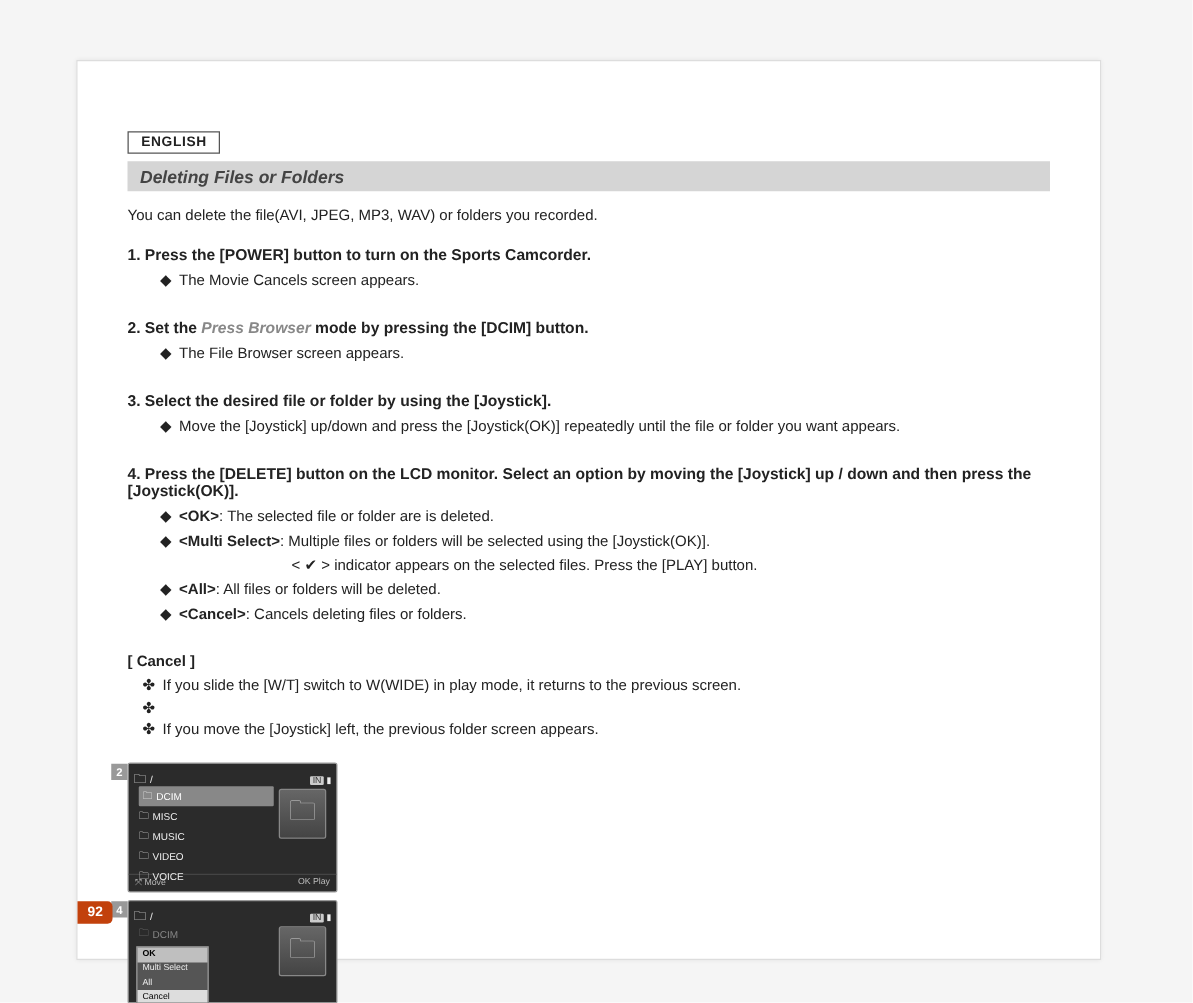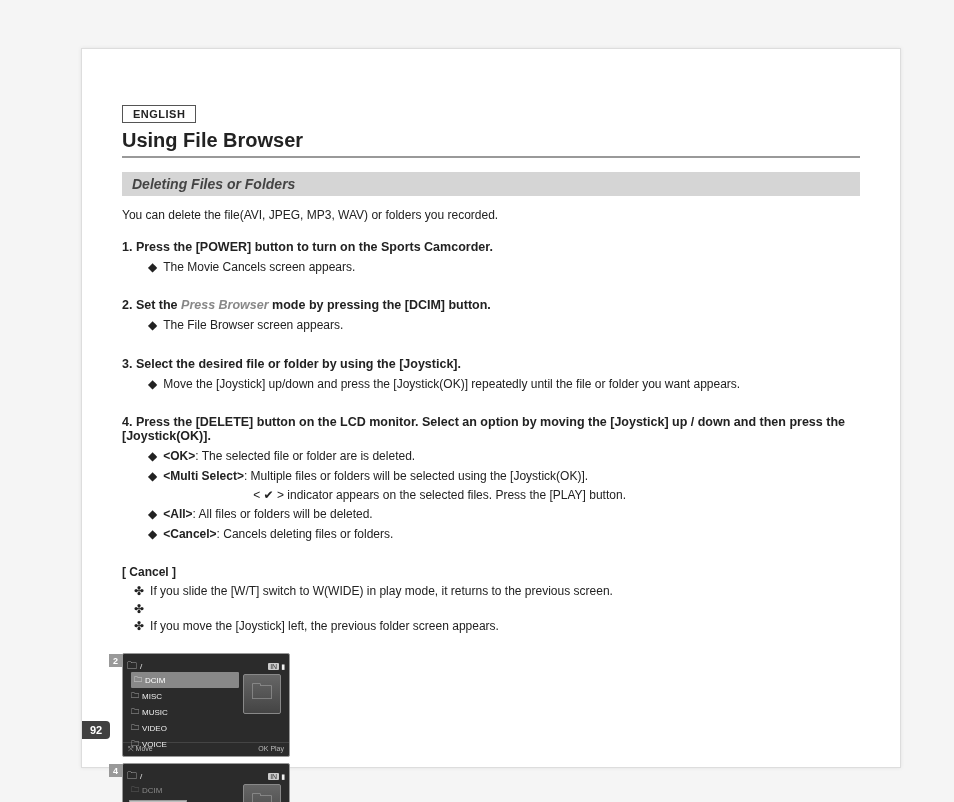--- a/index.html
+++ b/index.html
@@ -7,21 +7,21 @@
     width: 954px;
     height: 802px;
     background: #f5f5f5;
     font-family: Arial, Helvetica, sans-serif;
     color: #222;
     position: relative;
     overflow: hidden;
   }
   .page {
     position: absolute;
-    left: 81px;
+    left: 61px;
     top: 48px;
     width: 820px;
     height: 720px;
     background: #fff;
     border: 1px solid #ddd;
     box-shadow: 0 0 4px rgba(0,0,0,0.08);
     padding: 55px 40px 30px 40px;
   }
   .lang-box {
     display: inline-block;
@@ -65,21 +65,21 @@
   .sub .bullet { display: flex; gap: 6px; margin-bottom: 2px; }
   .sub .bullet .sym { flex: 0 0 auto; }
   .emph { font-style: italic; font-weight: bold; color: #888; }
   .bold { font-weight: bold; text-align: center; }
   .notes-head { font-weight: bold; font-size: 12px; margin-top: 18px; margin-bottom: 4px; }
   .note-line { font-size: 12px; display: flex; gap: 6px; line-height: 1.45; padding-left: 12px; }
   .page-badge {
     position: absolute;
     left: 0;
     bottom: 28px;
-    background: #404040;
+    background: #c2410c;
     color: #fff;
     font-size: 11px;
     font-weight: bold;
     padding: 3px 8px;
     border-top-right-radius: 4px;
     border-bottom-right-radius: 4px;
   }
   
   .scr {
     width: 168px;
@@ -177,21 +177,20 @@
   .popup .p-last { background: #ddd; color:#000; }
   .scr .bat::before { content:"▮"; font-size:7px; }
   .scr .in-label { font-size:7px; background:#ccc; color:#333; padding:0 2px; border-radius:1px; margin-right:2px;}
 </style>
 </head>
 <body>
 
 <div class="page">
 
   <div class="lang-box">ENGLISH</div>
-  <div class="title">Using File Browser</div>
   <div class="section-header">Deleting Files or Folders</div>
   <div class="intro">You can delete the file(AVI, JPEG, MP3, WAV) or folders you recorded.</div>
 
   <div class="content-columns">
     <div class="left-col">
 
       <div class="step">
         <div class="step-head">1.  Press the [POWER] button to turn on the Sports Camcorder.</div>
         <div class="sub">
           <div class="bullet">

